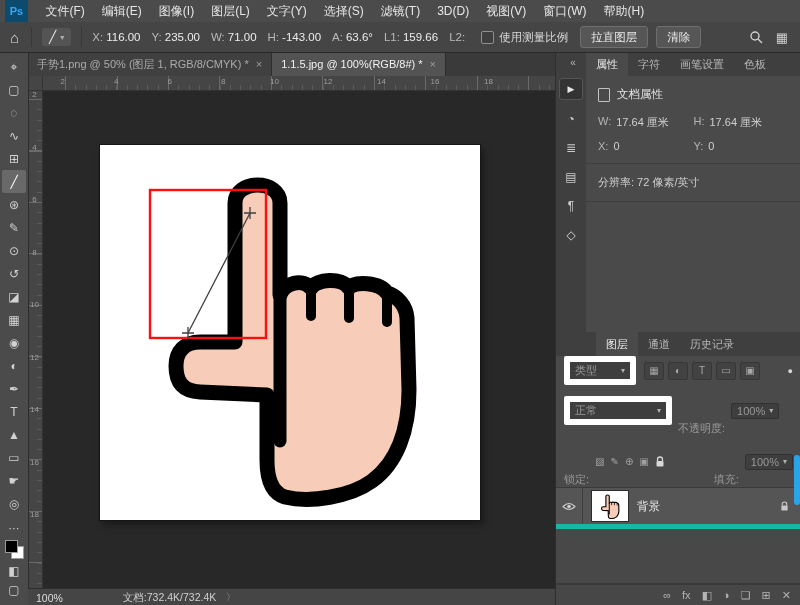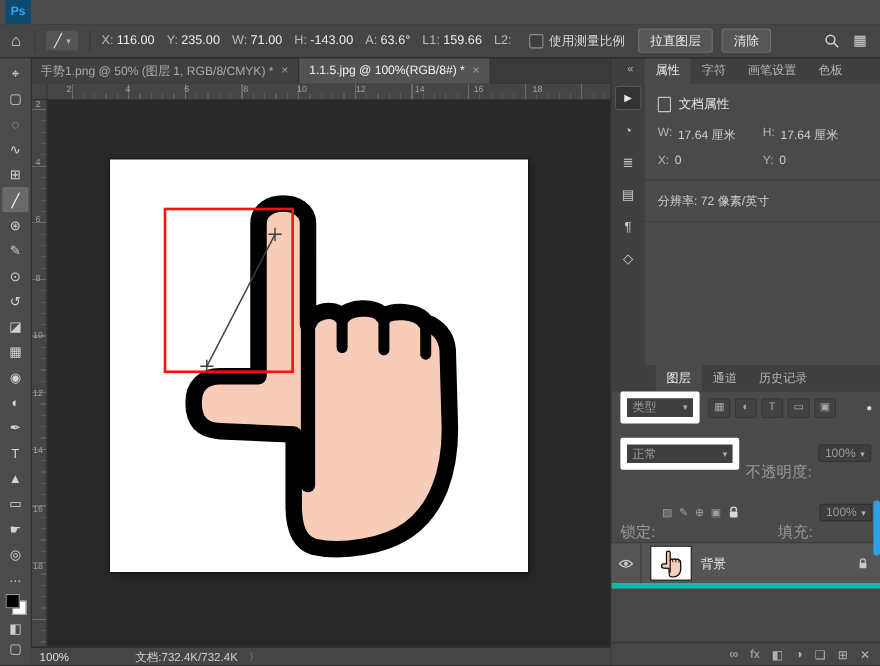--- a/index.html
+++ b/index.html
@@ -98,21 +98,21 @@
   .lrow{display:flex;align-items:center;padding:0 8px;flex:0 0 26px;gap:6px;}
   .lockrow{flex:0 0 24px;}
   .select{display:flex;align-items:center;justify-content:space-between;background:#3e3e3e;border:6px solid #ffffff;
           border-radius:2px;font-size:11px;color:#9a9a9a;padding:1px 5px;}
   .filter-type{width:50px;}
   .blend-select{width:86px;}
   .filter-icons{display:flex;gap:4px;margin-left:2px;}
   .ficon{width:18px;height:16px;display:flex;align-items:center;justify-content:center;font-size:10px;color:#a8a8a8;
          background:#424242;border:1px solid #373737;border-radius:2px;}
   .filter-toggle{margin-left:auto;color:#d8d8d8;font-size:9px;}
-  .dim-label{color:#989898;font-size:14px;white-space:nowrap;margin-top:36px;}
+  .dim-label{color:#989898;font-size:11px;white-space:nowrap;margin-top:36px;}
   .value-box{display:flex;align-items:center;gap:4px;background:#3e3e3e;border:1px solid #313131;border-radius:2px;
              padding:1px 5px;font-size:11px;color:#989898;}
   .lock-icons{display:flex;gap:6px;align-items:center;}
   .lock-glyph{font-size:10px;color:#a0a0a0;}
   .fill-group{margin-left:auto;display:flex;align-items:center;gap:6px;}
   .layer-list{flex:1;background:#484848;border-top:1px solid #3a3a3a;border-bottom:1px solid #3a3a3a;}
   .layer-row{display:flex;align-items:center;height:36px;background:#555;border-bottom:5px solid #14b8a6;}
   .eye-cell{width:26px;height:100%;display:flex;align-items:center;justify-content:center;border-right:1px solid #414141;}
   .thumb{width:36px;height:30px;background:#fff;margin:0 9px;display:flex;align-items:center;justify-content:center;
          outline:1px solid #2c2c2c;}
@@ -123,20 +123,34 @@
   .bicon{color:#b2b2b2;font-size:11px;}
   .scroll-thumb{position:absolute;right:1px;top:403px;width:6px;height:50px;border-radius:3px;background:#2ba3e8;z-index:7;}
 </style>
 </head>
 <body>
 
 <div id="app">
 
   <div class="menubar">
     <div class="ps-logo">Ps</div>
+    <div style="display:flex">
+
+    <span class="menu-item">文件(F)</span>
+        <span class="menu-item">编辑(E)</span>
+        <span class="menu-item">图像(I)</span>
+        <span class="menu-item">图层(L)</span>
+        <span class="menu-item">文字(Y)</span>
+        <span class="menu-item">选择(S)</span>
+        <span class="menu-item">滤镜(T)</span>
+        <span class="menu-item">3D(D)</span>
+        <span class="menu-item">视图(V)</span>
+        <span class="menu-item">窗口(W)</span>
+        <span class="menu-item">帮助(H)</span>
+      </div>
   </div>
 
   <div class="optionsbar">
     <span class="home-icon">⌂</span>
     <div class="obar-sep"></div>
     <div class="preset-box">
       <span>╱</span>
       <span class="caret">▾</span>
     </div>
     <div class="obar-sep"></div>

